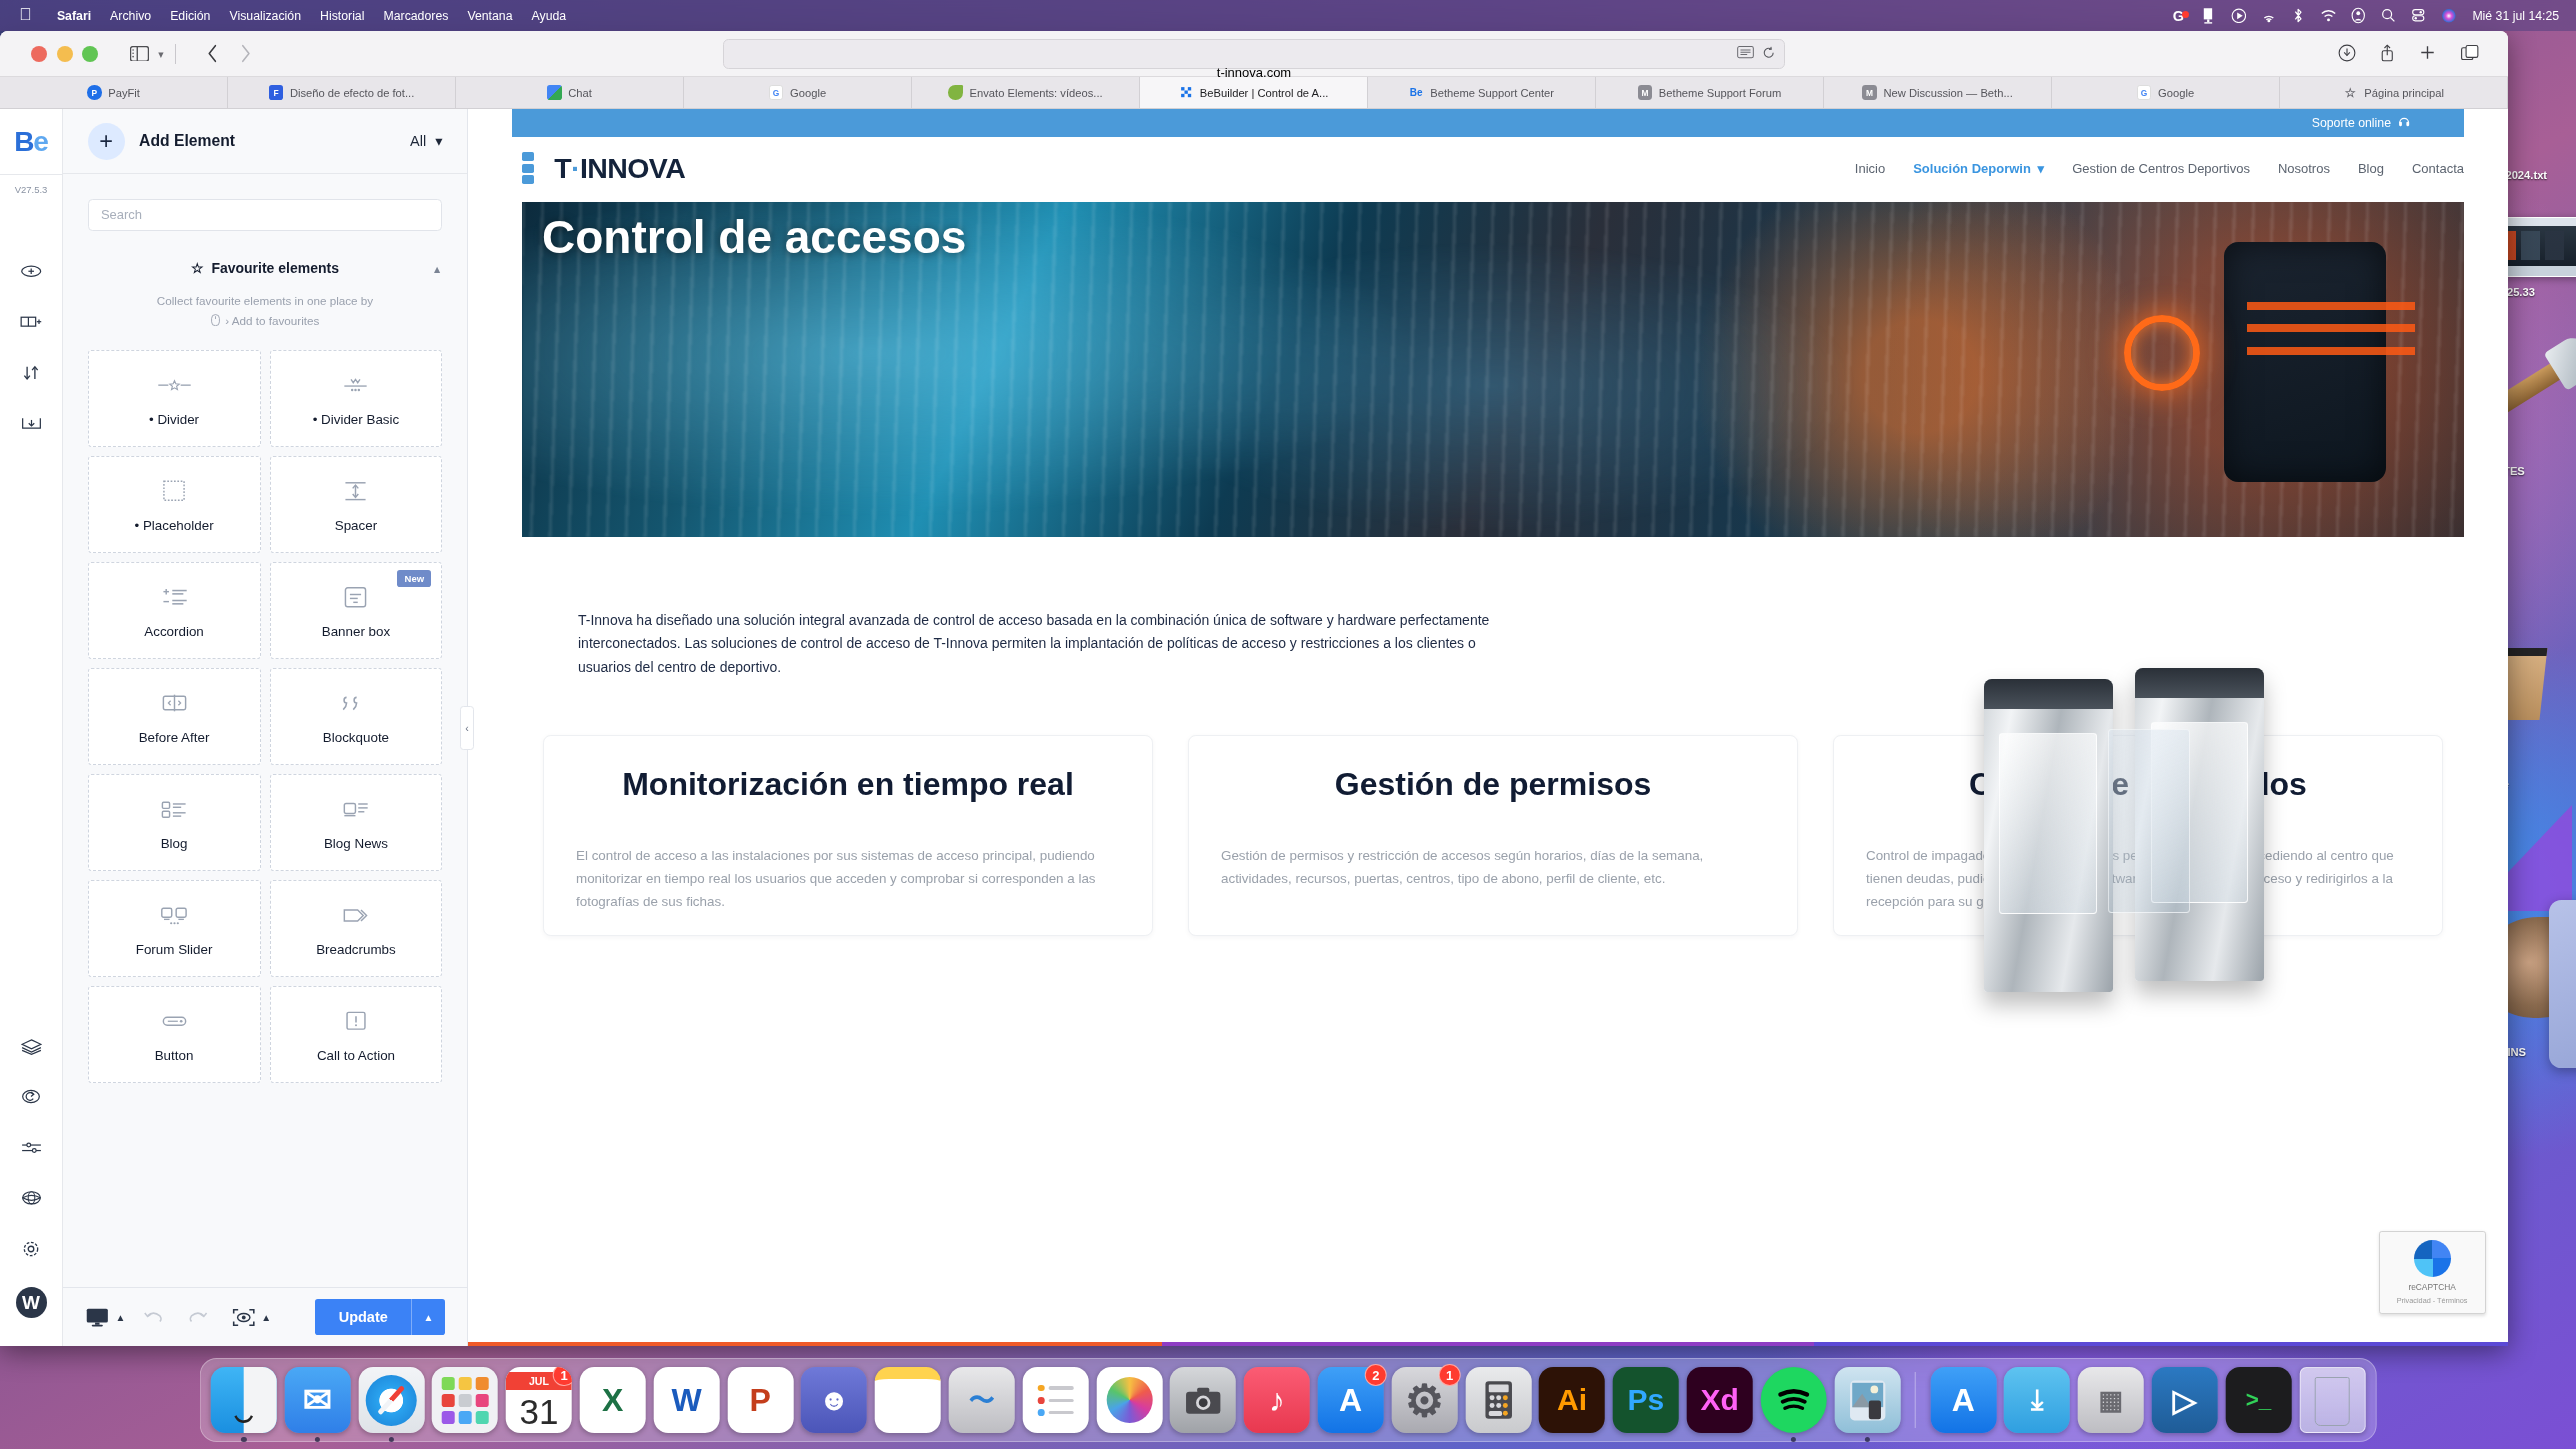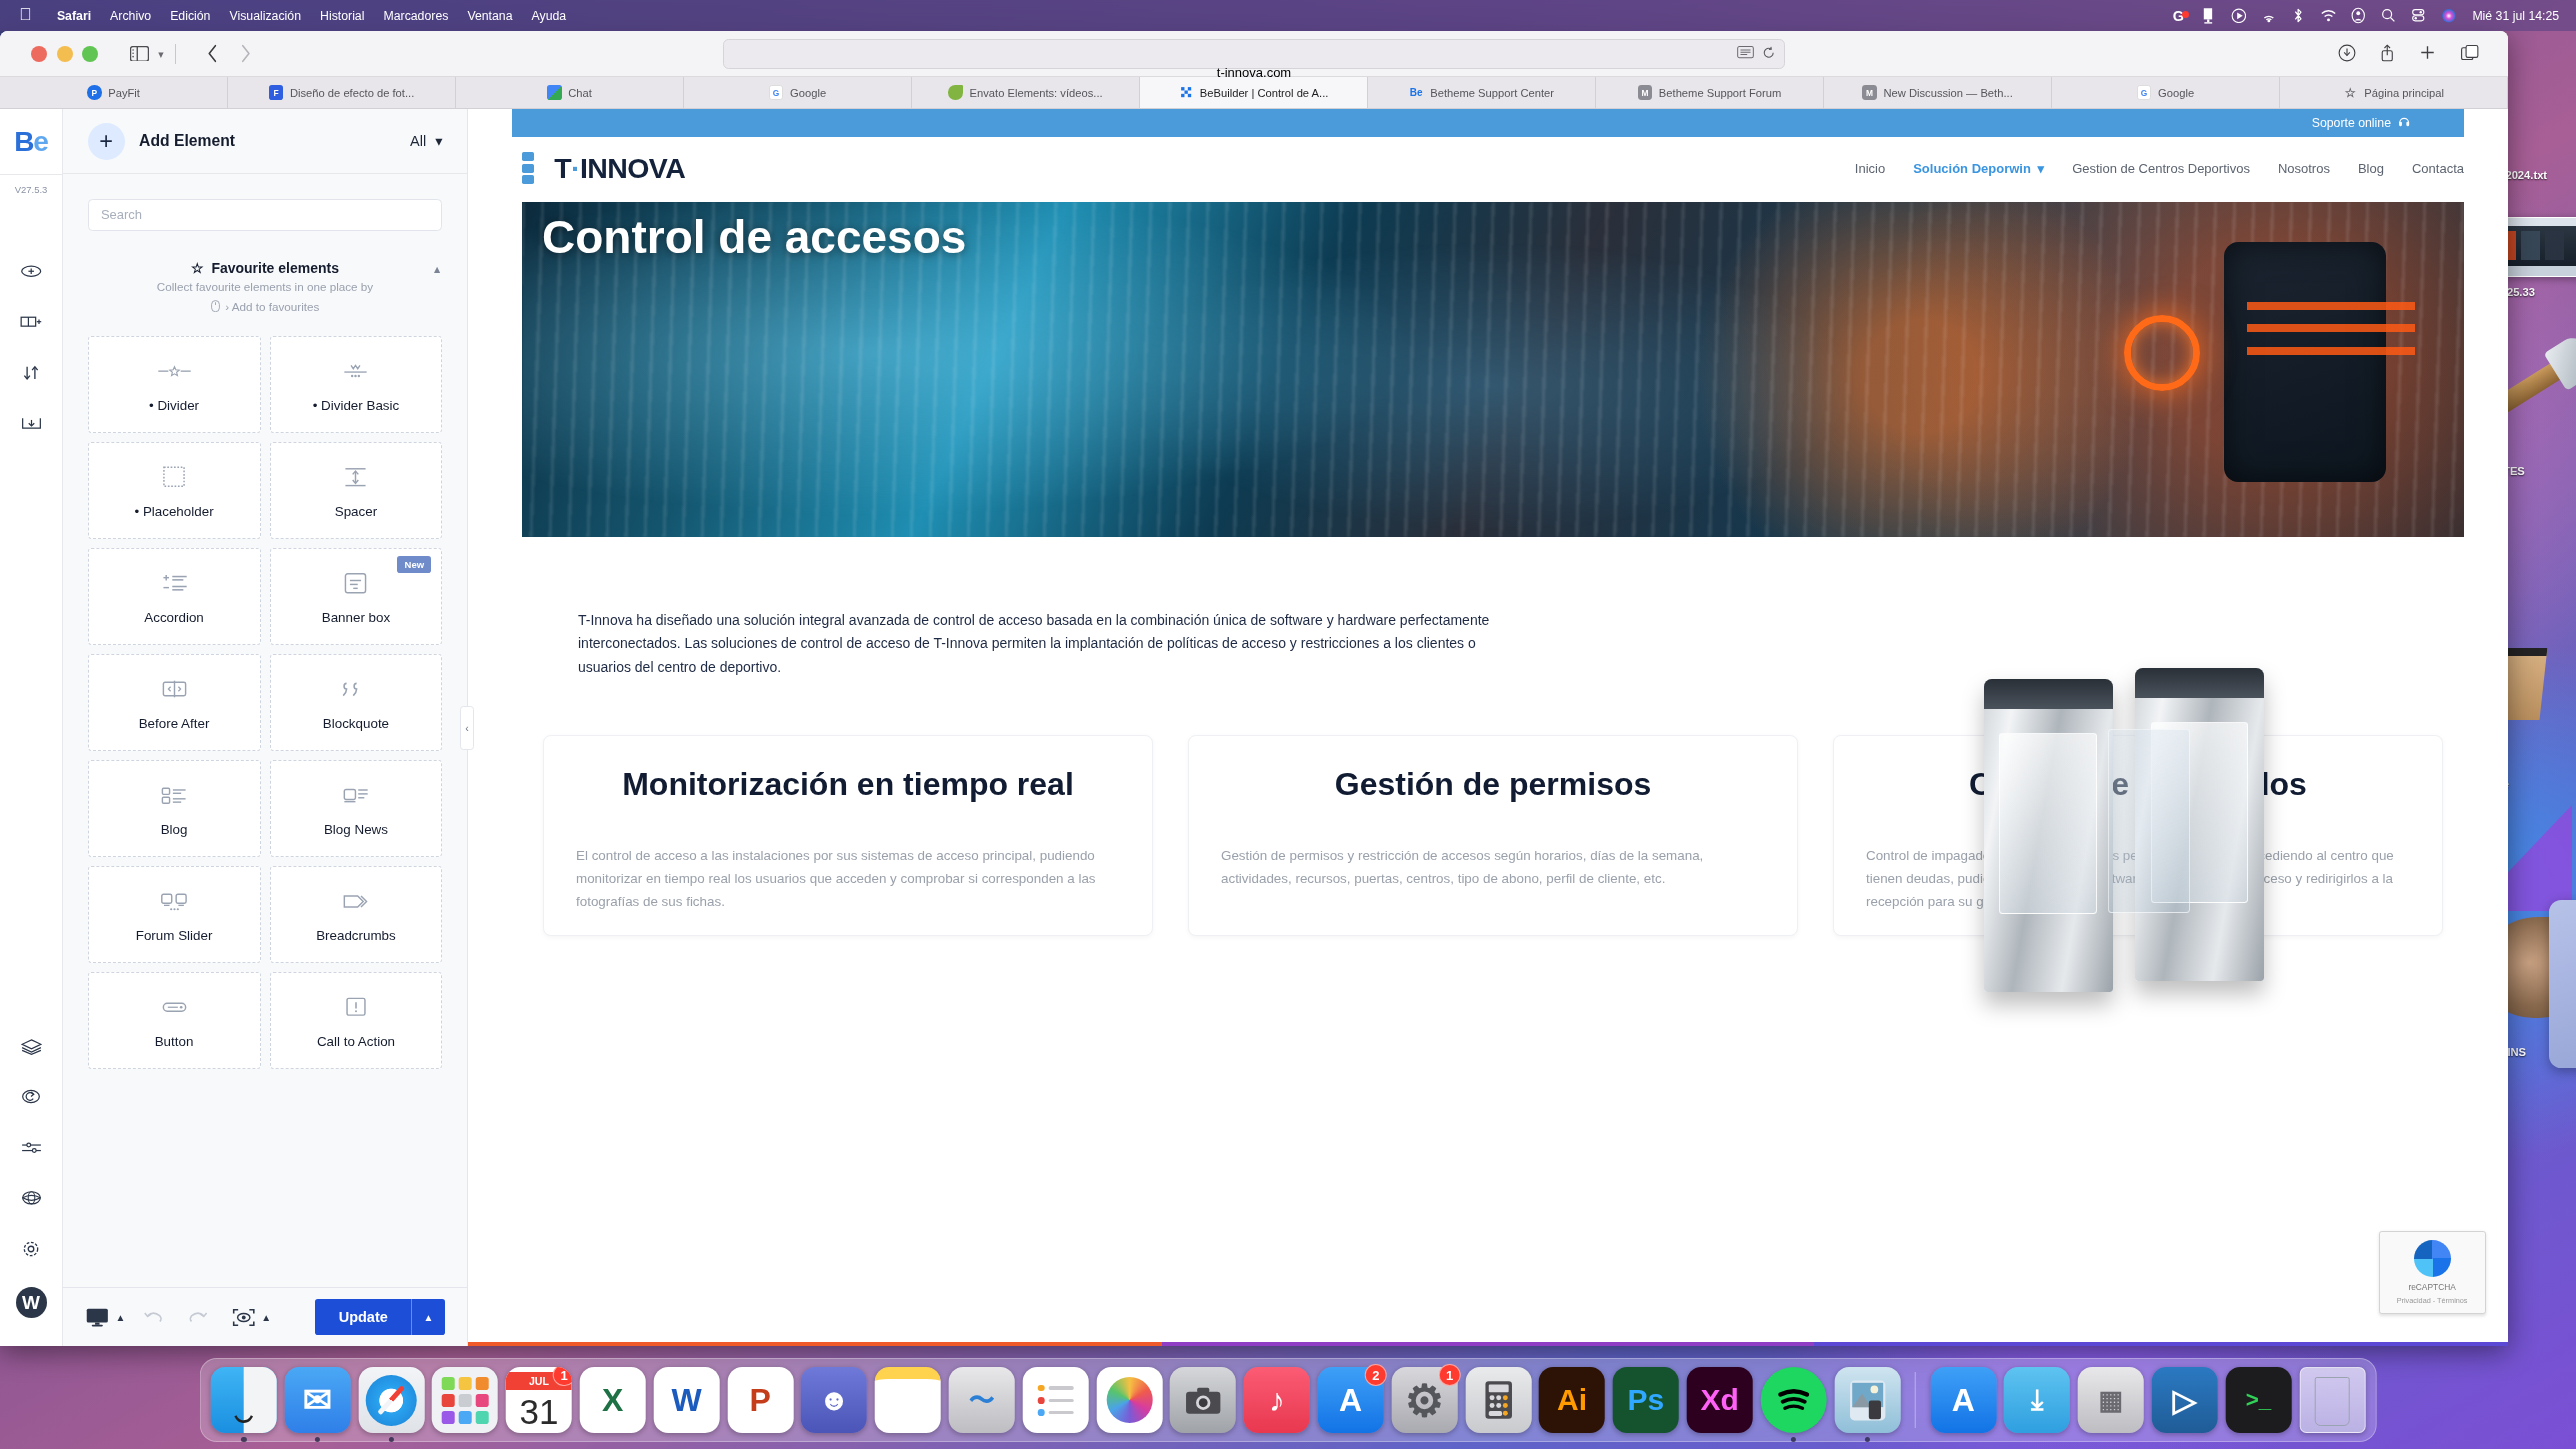--- a/index.html
+++ b/index.html
@@ -196,21 +196,21 @@
 
   .panel-scroll { flex: 1; overflow: hidden; padding: 0 24.6px; }
   .search-box {
     margin: 24.6px 0 0; height: 32px; background: #fff; border: 0.6px solid #e1e4ea;
     border-radius: 4.5px; display: flex; align-items: center; padding: 0 12.3px;
     font-size: 13px; color: #a8afbb;
   }
   .fav-section { text-align: center; margin-top: 29px; position: relative; }
   .fav-title { font-size: 14px; font-weight: bold; color: #141c2e; display: inline-flex; align-items: center; gap: 7.8px; }
   .fav-collapse { position: absolute; right: 2.2px; top: 2.2px; font-size: 12.3px; color: #7b8494; }
-  .fav-sub { font-size: 11.7px; color: #9aa1ae; margin-top: 2px; line-height: 1.5; }
+  .fav-sub { font-size: 11.7px; color: #9aa1ae; margin-top: 16px; line-height: 1.5; }
   .fav-add { font-size: 11.7px; color: #9aa1ae; margin-top: 4.5px; display: flex; align-items: center; justify-content: center; gap: 5.6px; }
 
   .el-grid { display: grid; grid-template-columns: 1fr 1fr; gap: 9px; margin-top: 22.4px; }
   .el-card {
     border: 0.6px dashed #cfd5df; border-radius: 3.4px; background: #fff;
     height: 97px; display: flex; flex-direction: column; align-items: center;
     justify-content: center; gap: 12.3px; position: relative;
   }
   .el-ico { color: #9aa3b2; display: flex; align-items: center; justify-content: center; height: 30px; }
   .el-name { font-size: 13.4px; color: #141c2e; font-weight: 500; }
@@ -220,21 +220,21 @@
   }
 
   .panel-foot {
     height: 59px; border-top: 0.6px solid #e3e6ec; background: #f8f9fb;
     display: flex; align-items: center; padding: 0 22.4px; gap: 0;
   }
   .foot-ico { color: #2b3648; display: flex; align-items: center; }
   .foot-caret { font-size: 10px; color: #2b3648; margin: 0 17px 0 5.6px; }
   .foot-gap { width: 22.4px; }
   .update-btn {
-    margin-left: auto; background: #1d4ed8; color: #fff; border-radius: 2.8px;
+    margin-left: auto; background: #3b82f6; color: #fff; border-radius: 2.8px;
     height: 36px; display: flex; align-items: stretch; overflow: hidden;
   }
   .update-label { display: flex; align-items: center; padding: 0 23.5px; font-size: 14.5px; font-weight: bold; }
   .update-caret {
     display: flex; align-items: center; padding: 0 11.2px; border-left: 0.6px solid rgba(255,255,255,.35);
     font-size: 10px;
   }
   .panel-handle {
     position: absolute; right: -7.3px; top: 50%; transform: translateY(-50%);
     width: 14.5px; height: 44px; background: #fff; border: 0.6px solid #e3e6ec;

